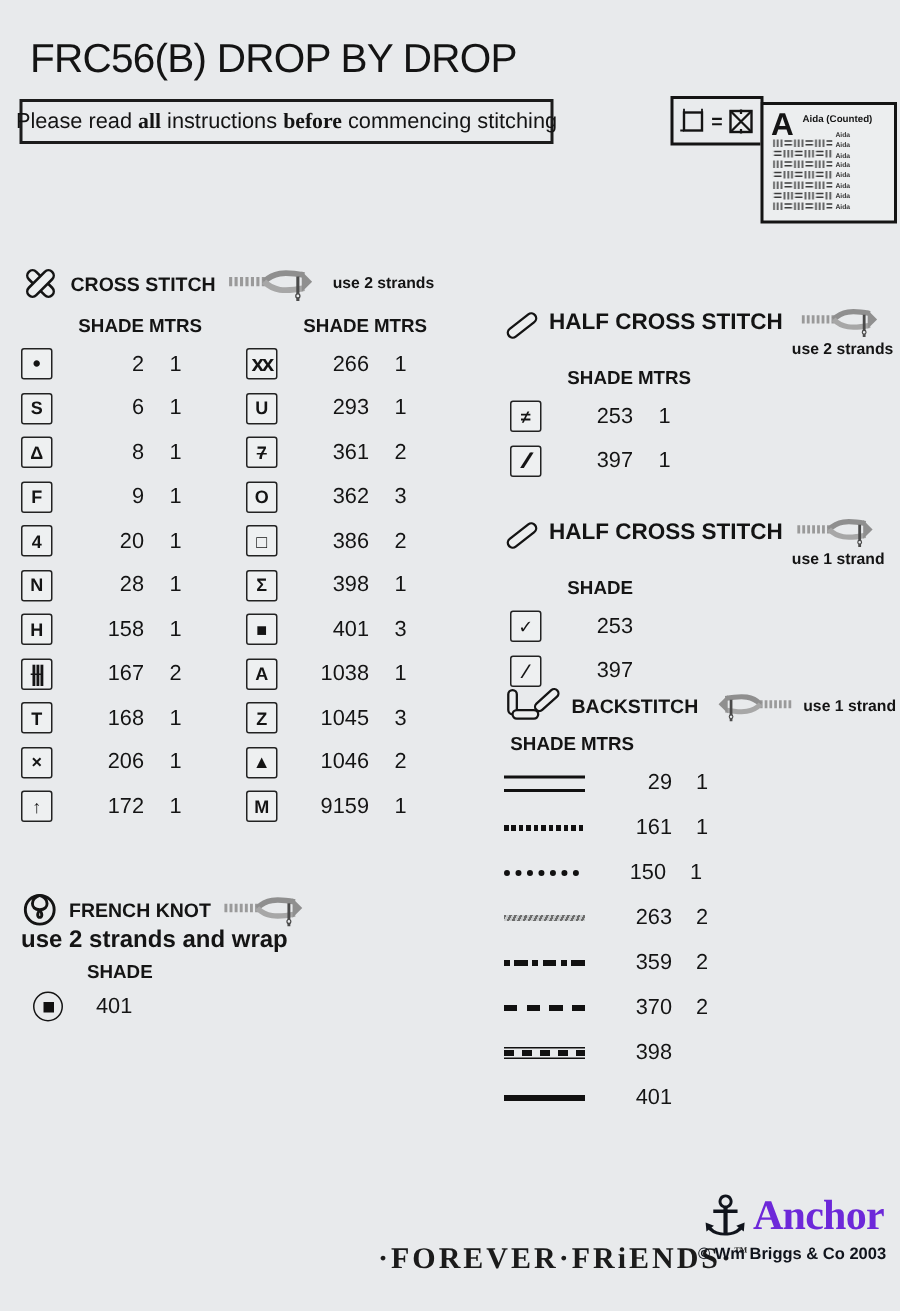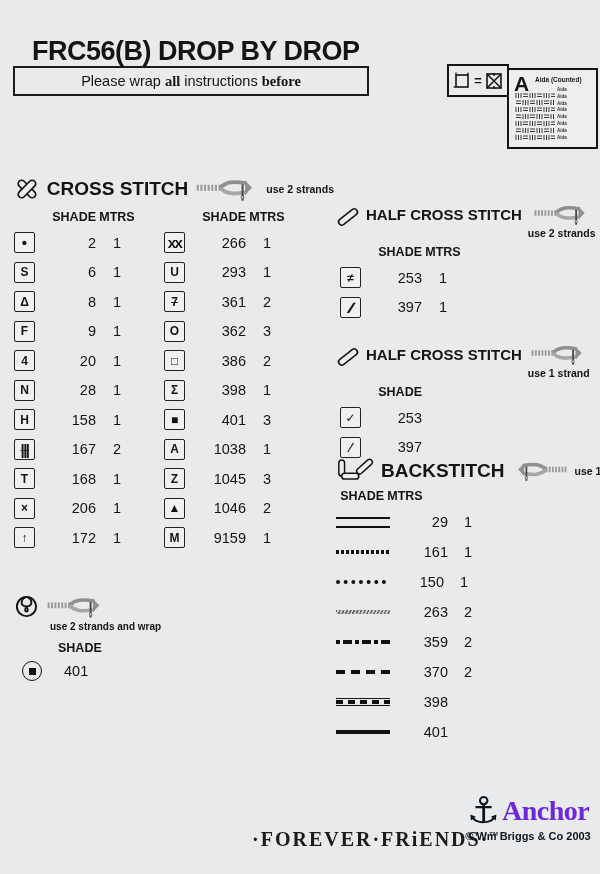--- a/index.html
+++ b/index.html
@@ -1,36 +1,36 @@
 <!DOCTYPE html>
 <html><head>
 <meta charset="utf-8">
 <style>
   html,body{margin:0;padding:0;}
   body{background:#b9bcc0;font-family:"Liberation Sans","DejaVu Sans",sans-serif;color:#141414;}
   .page{position:relative;width:600px;height:874px;background:#e8eaec;overflow:hidden;margin:0 auto;}
 
   
-  .title{position:absolute;left:16px;top:20px;font-size:27px;font-weight:700;letter-spacing:-0.5px;margin:16px;}
+  .title{position:absolute;left:16px;top:20px;font-size:27px;font-weight:400;letter-spacing:-0.5px;margin:4px;}
   .instruction-box{position:absolute;left:13px;top:66px;width:352px;height:26px;border:2px solid #1c1c1c;
     display:flex;align-items:center;justify-content:center;font-size:14.5px;background:#e9ebed;white-space:pre;}
   .instruction-box b{font-weight:800;font-family:Liberation Serif, serif;}
   .equiv-box{position:absolute;left:447px;top:64px;width:58px;height:29px;border:2px solid #141414;
     display:flex;align-items:center;justify-content:center;gap:2px;background:#e9ebed;}
   .equiv-box .eq{font-weight:800;font-size:13px;margin:0 1px;}
   .aida-box{position:absolute;left:507px;top:68px;width:87px;height:77px;border:2px solid #141414;background:#eceeef;}
   .aida-a{position:absolute;left:5px;top:2px;font-size:21px;font-weight:800;}
   .aida-title{position:absolute;left:26px;top:6px;font-size:6.5px;font-weight:700;}
   .aida-weave{position:absolute;left:6px;top:22px;}
   .aida-lines{position:absolute;right:5px;top:17px;width:34px;}
   .aida-lines div{font-size:4.5px;line-height:6.8px;font-weight:700;color:#333;}
 
   
   .sec-head{display:flex;align-items:center;gap:7px;}
-  .sec-title{font-size:19px;font-weight:800;letter-spacing:0;white-space:nowrap;}
+  .sec-title{font-size:13px;font-weight:800;letter-spacing:0;white-space:nowrap;}
   .sec-title.sm{font-size:15px;}
   .strands{font-size:10.5px;font-weight:700;white-space:nowrap;}
   .thread{flex:0 0 auto;}
 
   
   .krow{display:flex;align-items:center;height:29.5px;}
   .khead{height:22px;}
   .symcell{width:34px;display:flex;align-items:center;}
   .symbox{width:19px;height:19px;border:1.6px solid #222;border-radius:2px;background:#eef0f1;
     display:flex;align-items:center;justify-content:center;font-size:12px;font-weight:600;line-height:1;}
@@ -41,21 +41,21 @@
   .shade{width:48px;text-align:right;font-size:14.5px;}
   .mtrs{width:42px;text-align:center;font-size:14.5px;}
   .khead .shade,.khead .mtrs{font-size:12.5px;font-weight:800;}
   .khead .mtrs{text-align:center;}
 
   
   .cross-section{position:absolute;left:14px;top:176px;width:320px;}
   .cross-tables{display:flex;margin-top:4px;}
   .cross-tables .ktable:first-child{width:150px;}
   .french-section{position:absolute;left:14px;top:594px;width:300px;}
-  .fk-note{font-size:10px;font-weight:800;line-height:15px;margin-left:36px;}
+  .fk-note{font-size:16px;font-weight:800;line-height:15px;}
   .fk-shade-head{font-size:12.5px;font-weight:800;margin:7px 0 2px 44px;}
   .fk-row{display:flex;align-items:center;margin-left:8px;margin-top:6px;}
   .fk-sym{width:18px;height:18px;border:1.7px solid #141414;border-radius:50%;
     display:flex;align-items:center;justify-content:center;}
   .fk-sym i{display:block;width:7px;height:7px;background:#111;}
   .fk-shade{font-size:14.5px;margin-left:22px;}
 
   
   .rcol{position:absolute;left:336px;top:176px;width:256px;}
   .half2{position:absolute;top:0;left:0;}
@@ -144,21 +144,21 @@
       </defs>
       <rect x="0" y="0" width="40" height="50" fill="url(#weavep)"></rect>
     </symbol>
   </defs>
 </svg>
 
 <div class="page">
 
   <h1 class="title">FRC56(B) DROP BY DROP</h1>
 
-  <div class="instruction-box"><span>Please wrap </span><b>all</b><span> instructions </span><b>before</b></div>
+  <div class="instruction-box"><span>Please read </span><b>all</b><span> instructions </span><b>before</b><span> commencing stitching</span></div>
 
   <div class="equiv-box">
     <svg width="18" height="18">
         <use href="#square-plain"></use>
       </svg>
     <span class="eq">=</span>
     <svg width="18" height="18">
         <use href="#square-crossed"></use>
       </svg>
   </div>
@@ -362,20 +362,21 @@
           </div>
         </div>
     </div>
   </div>
 
   <div class="french-section">
     <div class="sec-head">
       <svg width="25" height="25">
           <use href="#frenchknot-sym"></use>
         </svg>
+      <span class="sec-title">FRENCH KNOT</span>
       <svg class="thread" width="60" height="24">
           <use href="#thread-needle"></use>
         </svg>
     </div>
     <div class="fk-note">use 2 strands and wrap</div>
     <div class="fk-shade-head">SHADE</div>
     <div class="fk-row">
       <span class="fk-sym">
           <i></i>
         </span>

